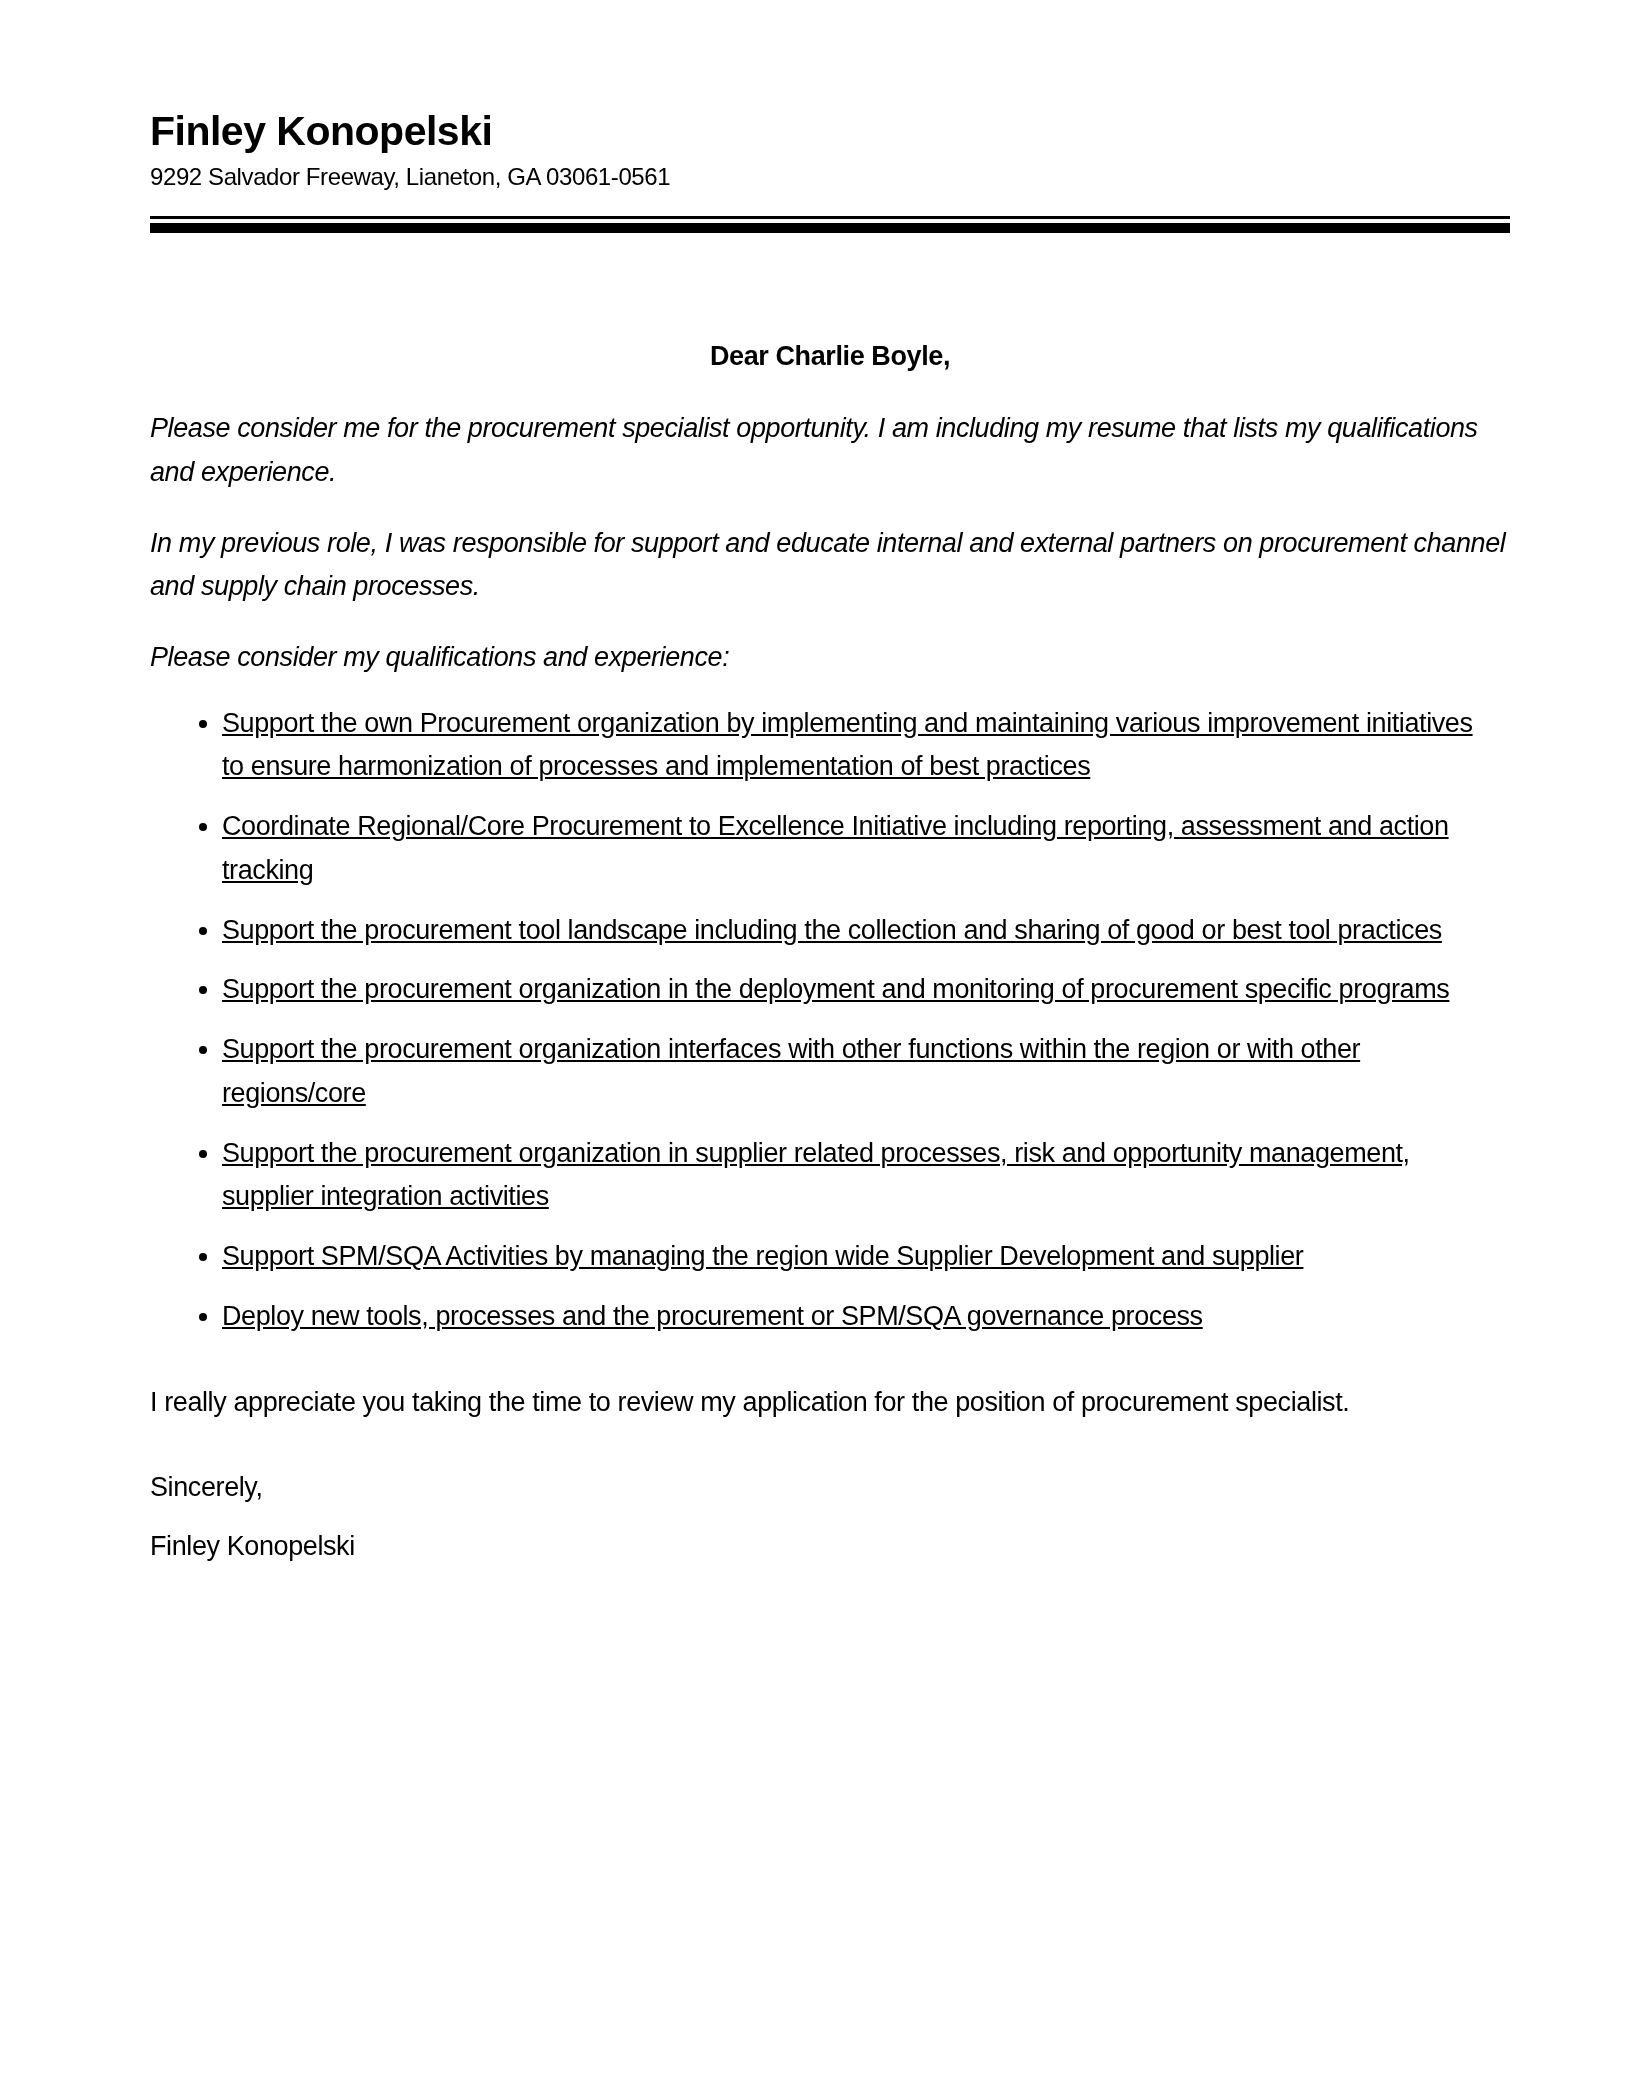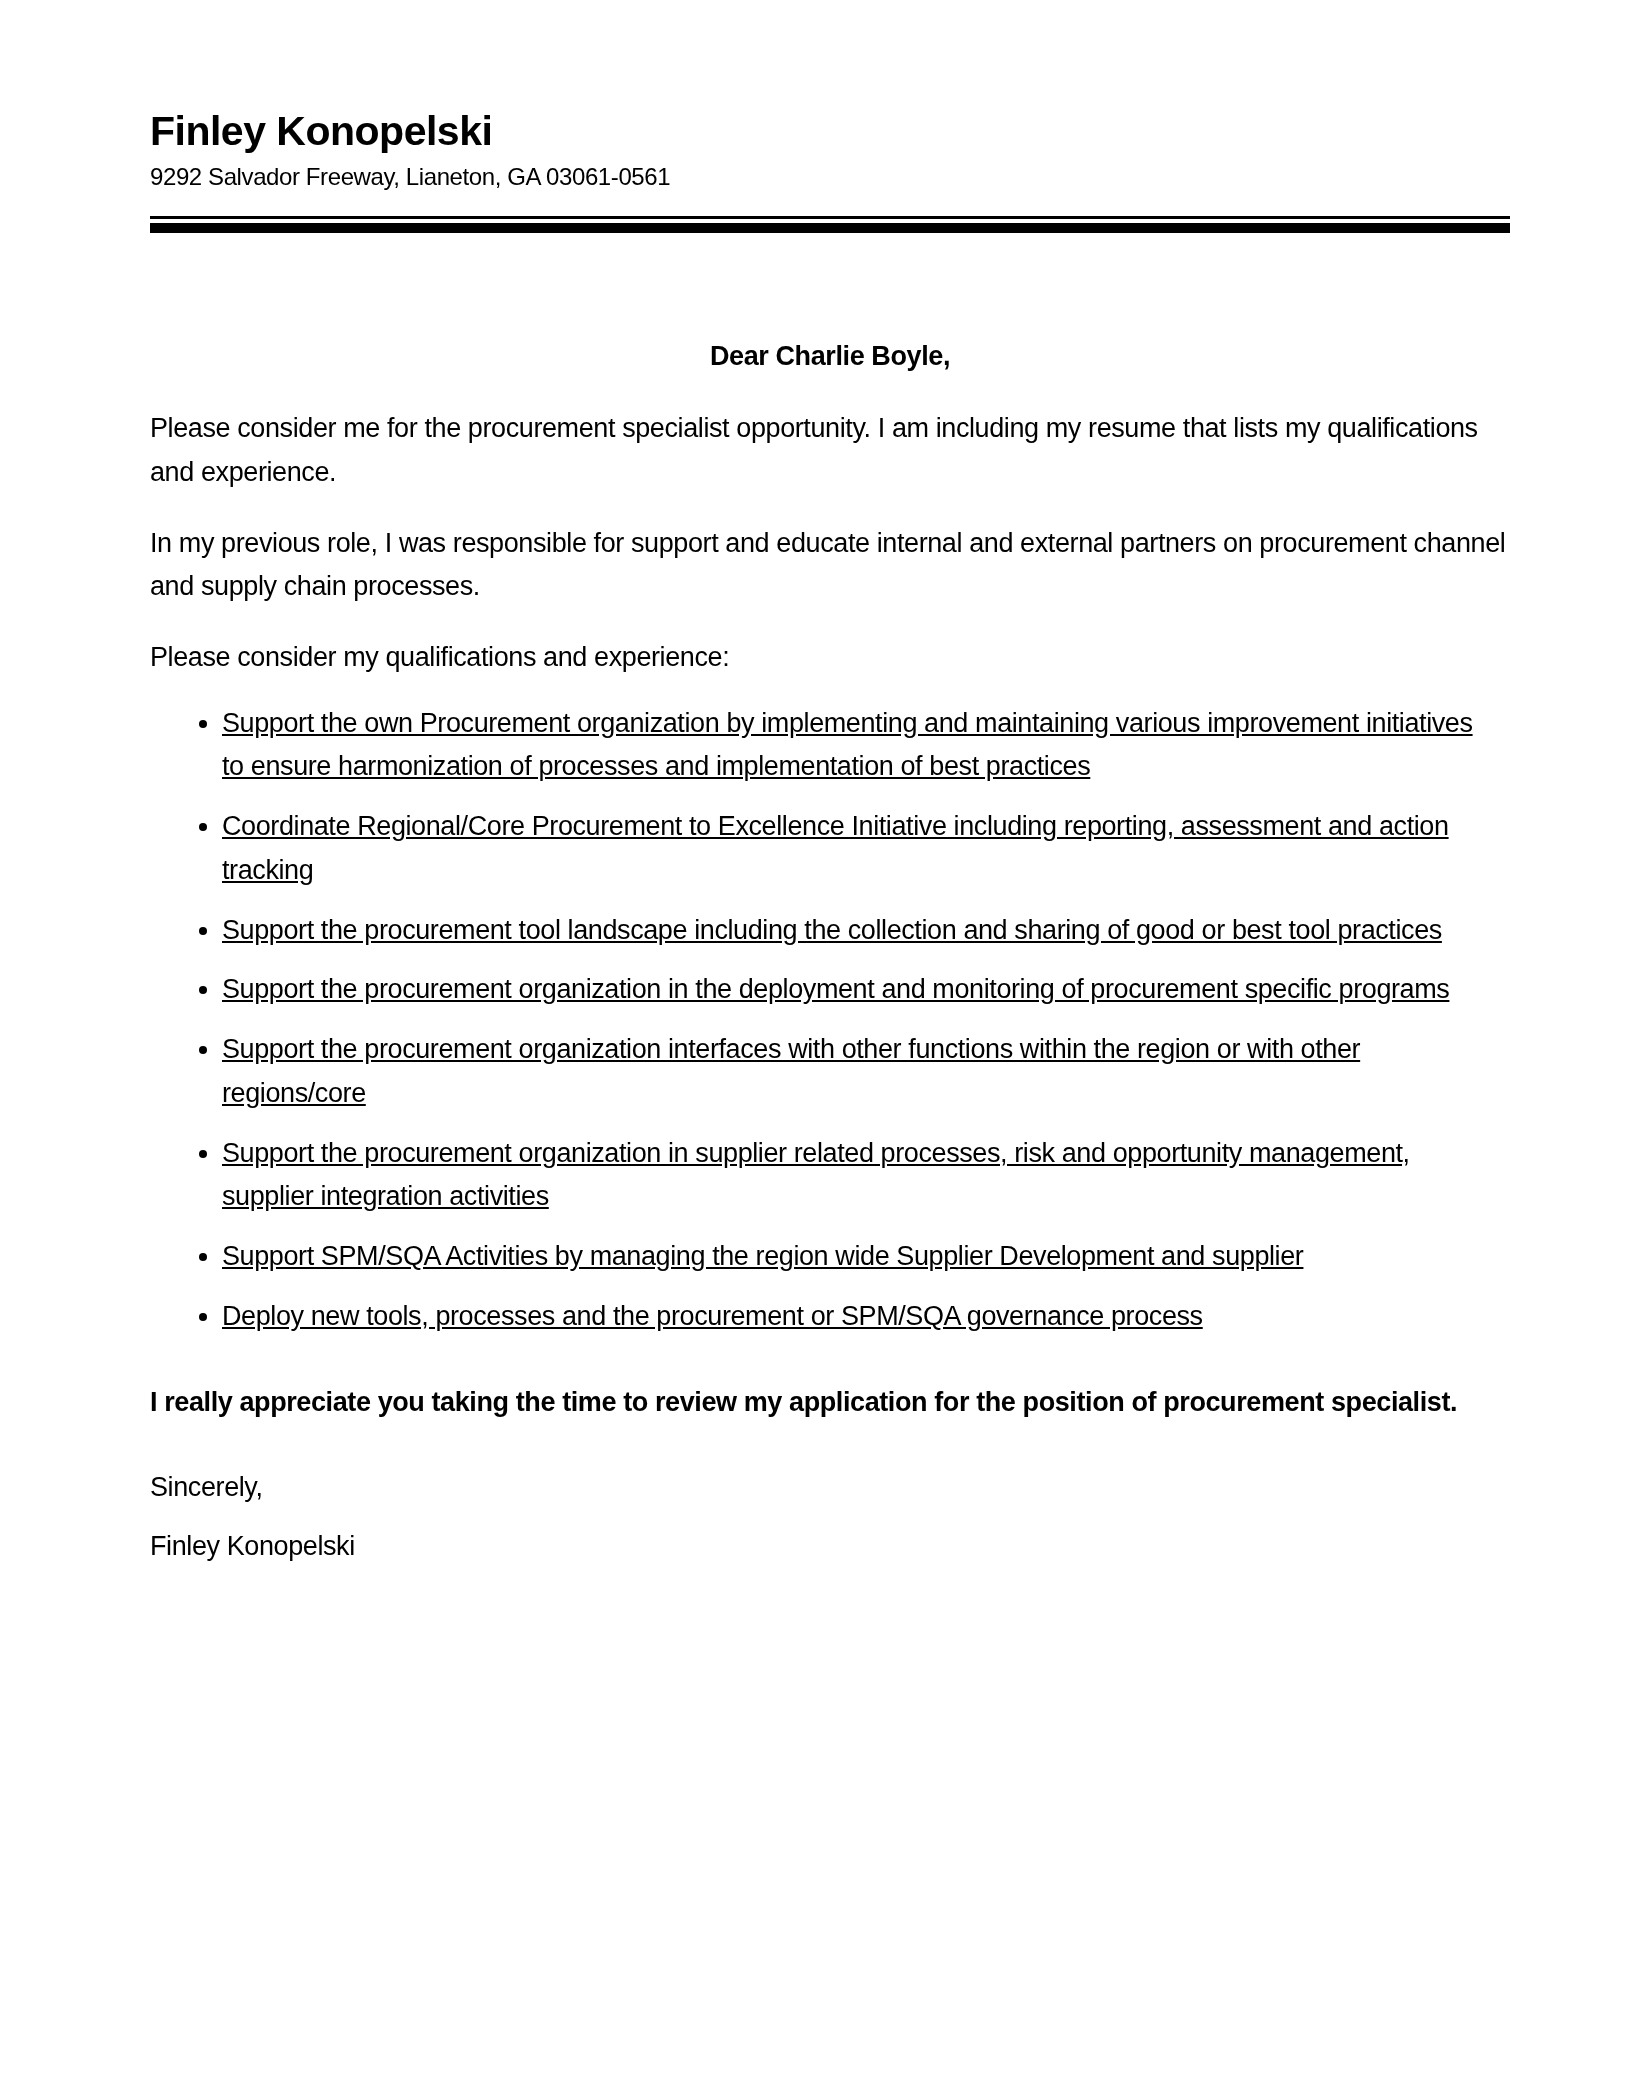--- a/index.html
+++ b/index.html
@@ -45,38 +45,39 @@
     height: 10px;
     background: #000000;
   }
   .salutation {
     margin: 102px 0 28px 0;
     font-weight: bold;
     text-align: center;
   }
   p.body-para {
     margin: 0 0 27px 0;
+    font-style: italic;
   }
   p.lead-para {
     margin: 12px 0 22px 0;
   }
   ul.qual-list {
     margin: 0;
     padding: 0 0 0 56px;
     list-style: disc outside;
   }
   ul.qual-list li {
     margin: 16px;
     padding-left: 0;
     max-width: 1290px;
     text-decoration: underline;
   }
   .closing-emphasis {
     margin: 42px 0 10px 0;
-    font-weight: bold;
+    font-weight: normal;
   }
   .signoff {
     margin: 42px 0 15px 0;
   }
   .signature {
     margin: 0;
   }
 </style>
 </head>
 <body>

